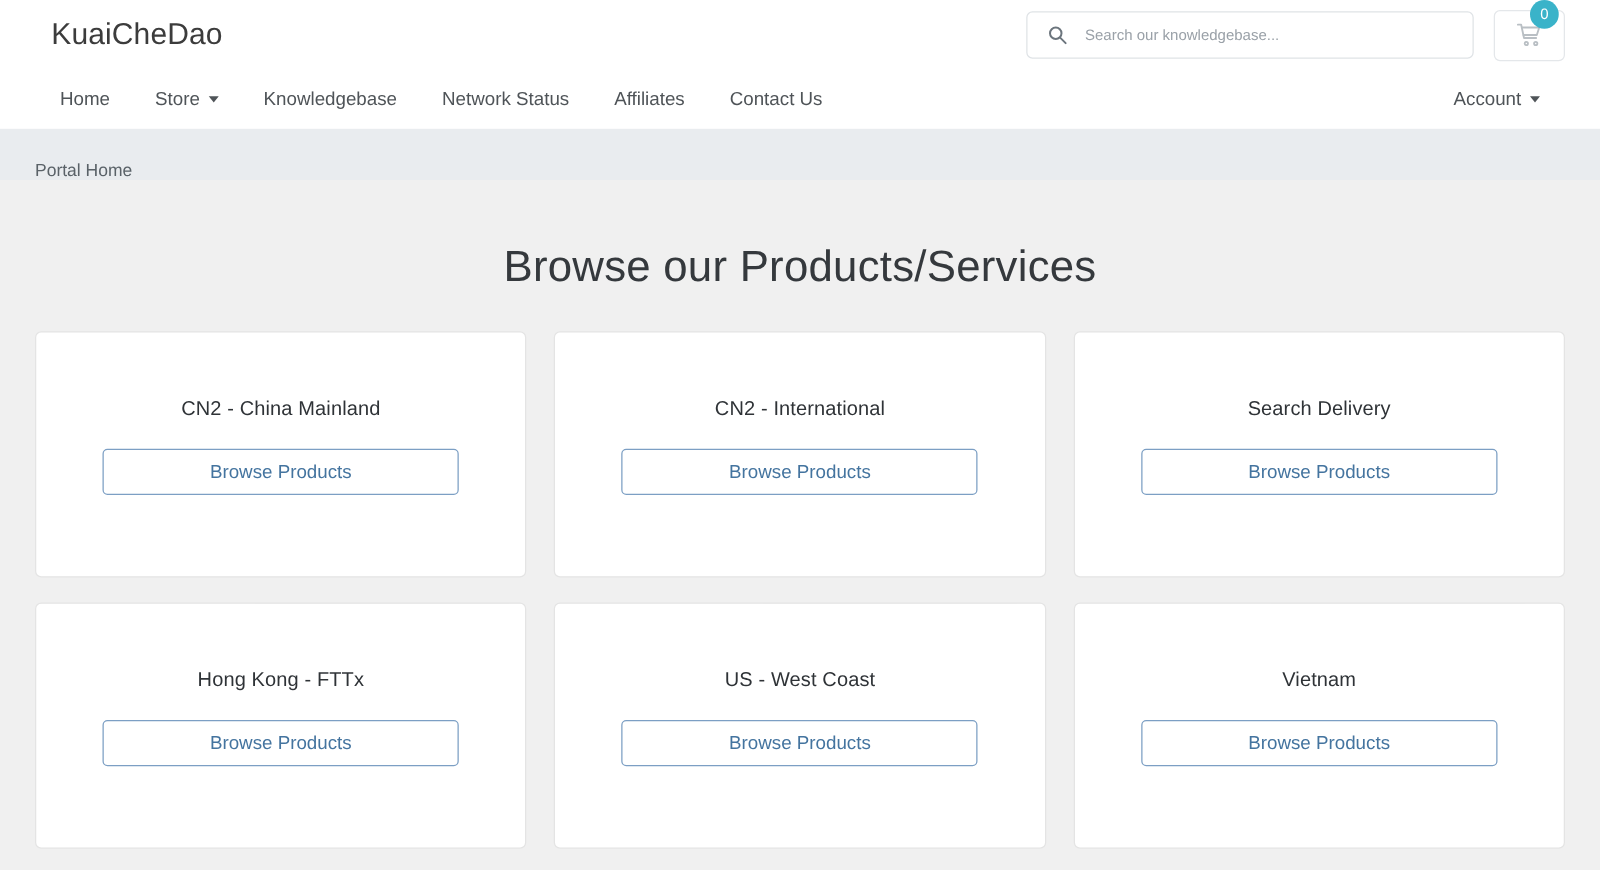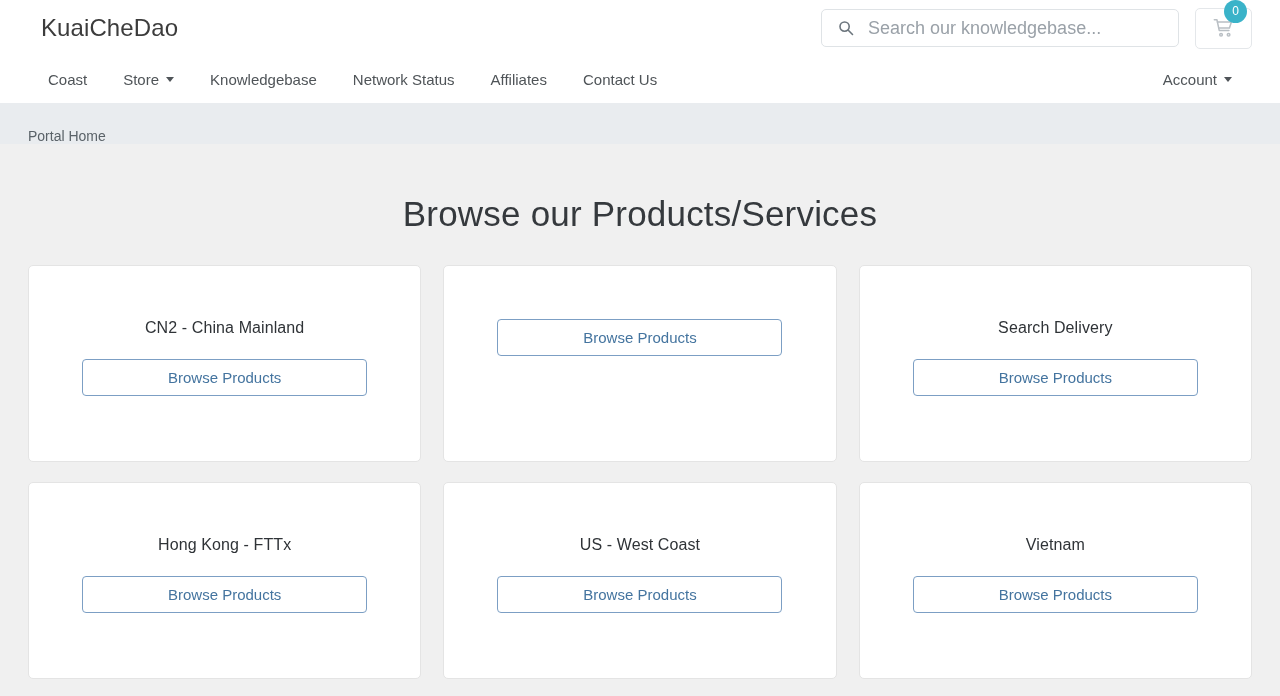--- a/index.html
+++ b/index.html
@@ -57,21 +57,21 @@
   }
 
   .search-input {
     width: 100%;
     height: 100%;
     border: 1px solid #dfe3e6;
     border-radius: 5px;
     background: #fff;
     padding: 0 14px 0 46px;
     font-family: "Liberation Sans", sans-serif;
-    font-size: 18px;
+    font-size: 12px;
     color: #495057;
     outline: none;
   }
   .search-input::placeholder { color: #9aa1a8; }
 
   .search-icon {
     position: absolute;
     left: 17px;
     top: 50%;
     transform: translateY(-50%);
@@ -260,21 +260,21 @@
         <span class="cart-badge">0</span>
       </button>
 
     </div>
   </div>
 
   <nav class="navbar">
     <ul class="nav-list">
       <li>
         <a class="nav-link">
-          <span>Coast</span>
+          <span>Home</span>
         </a>
       </li>
       <li>
         <a class="nav-link">
           <span>Store</span>
           <i class="caret"></i>
         </a>
       </li>
       <li>
         <a class="nav-link">
@@ -316,20 +316,21 @@
   <h1 class="page-title">Browse our Products/Services</h1>
 
   <section class="card-grid">
 
     <div class="product-card">
       <div class="card-title">CN2 - China Mainland</div>
       <button class="browse-btn">Browse Products</button>
     </div>
 
     <div class="product-card">
+      <div class="card-title">CN2 - International</div>
       <button class="browse-btn">Browse Products</button>
     </div>
 
     <div class="product-card">
       <div class="card-title">Search Delivery</div>
       <button class="browse-btn">Browse Products</button>
     </div>
 
     <div class="product-card">
       <div class="card-title">Hong Kong - FTTx</div>

